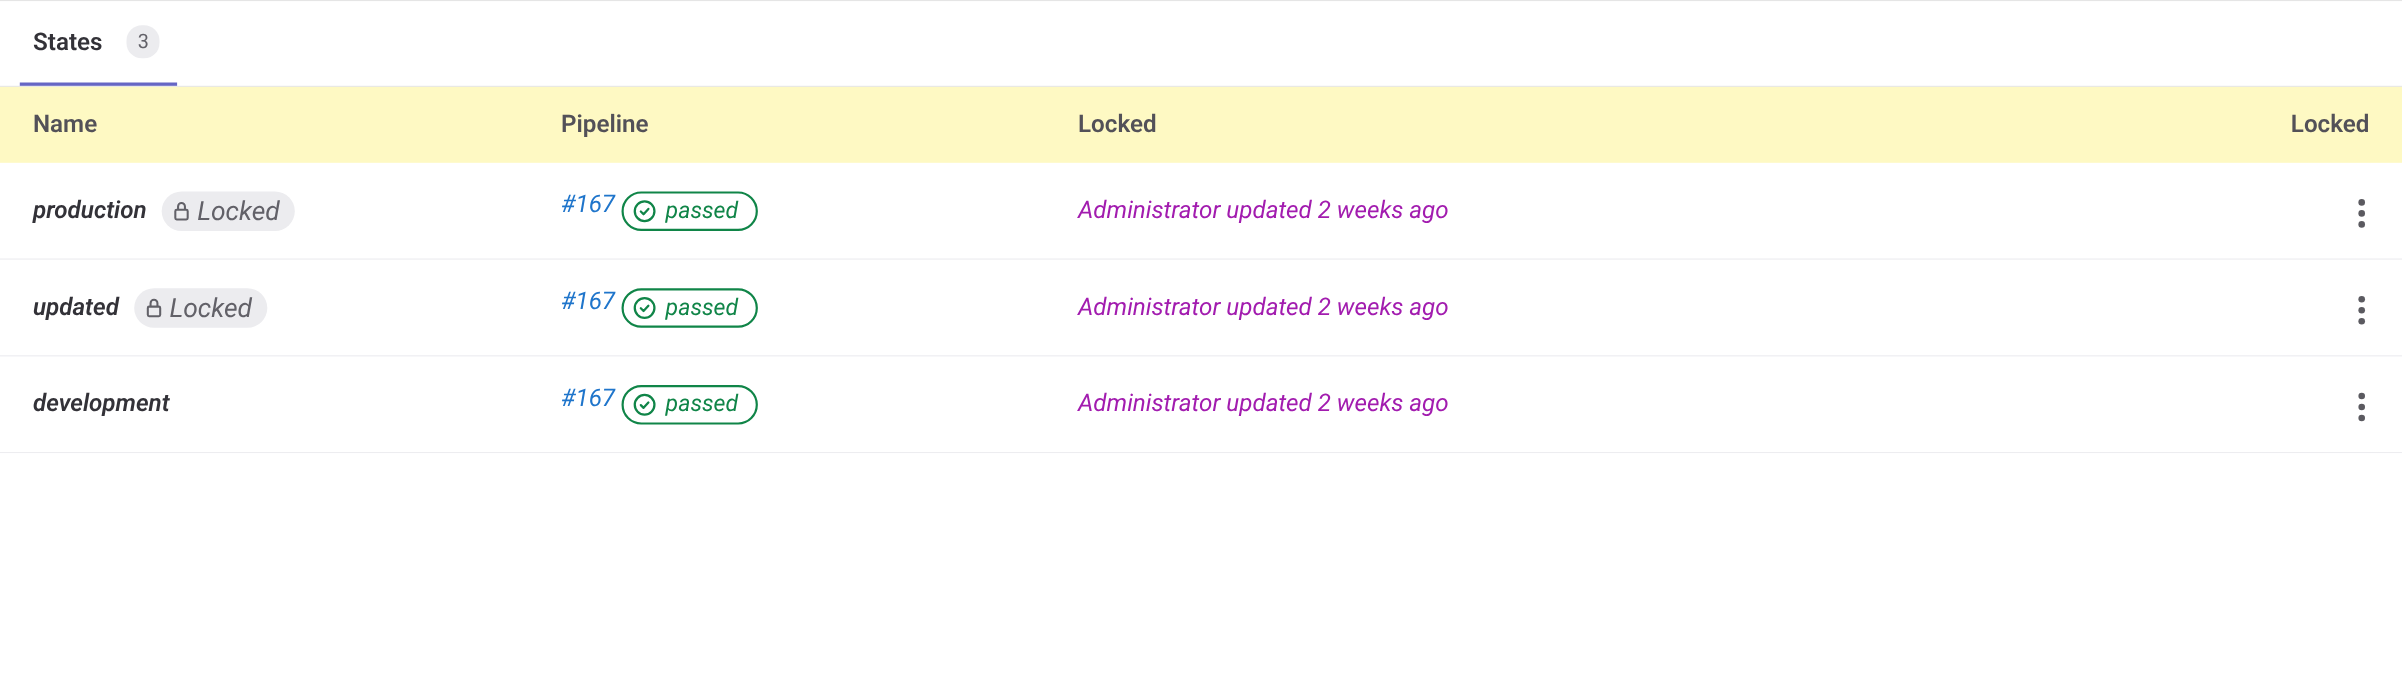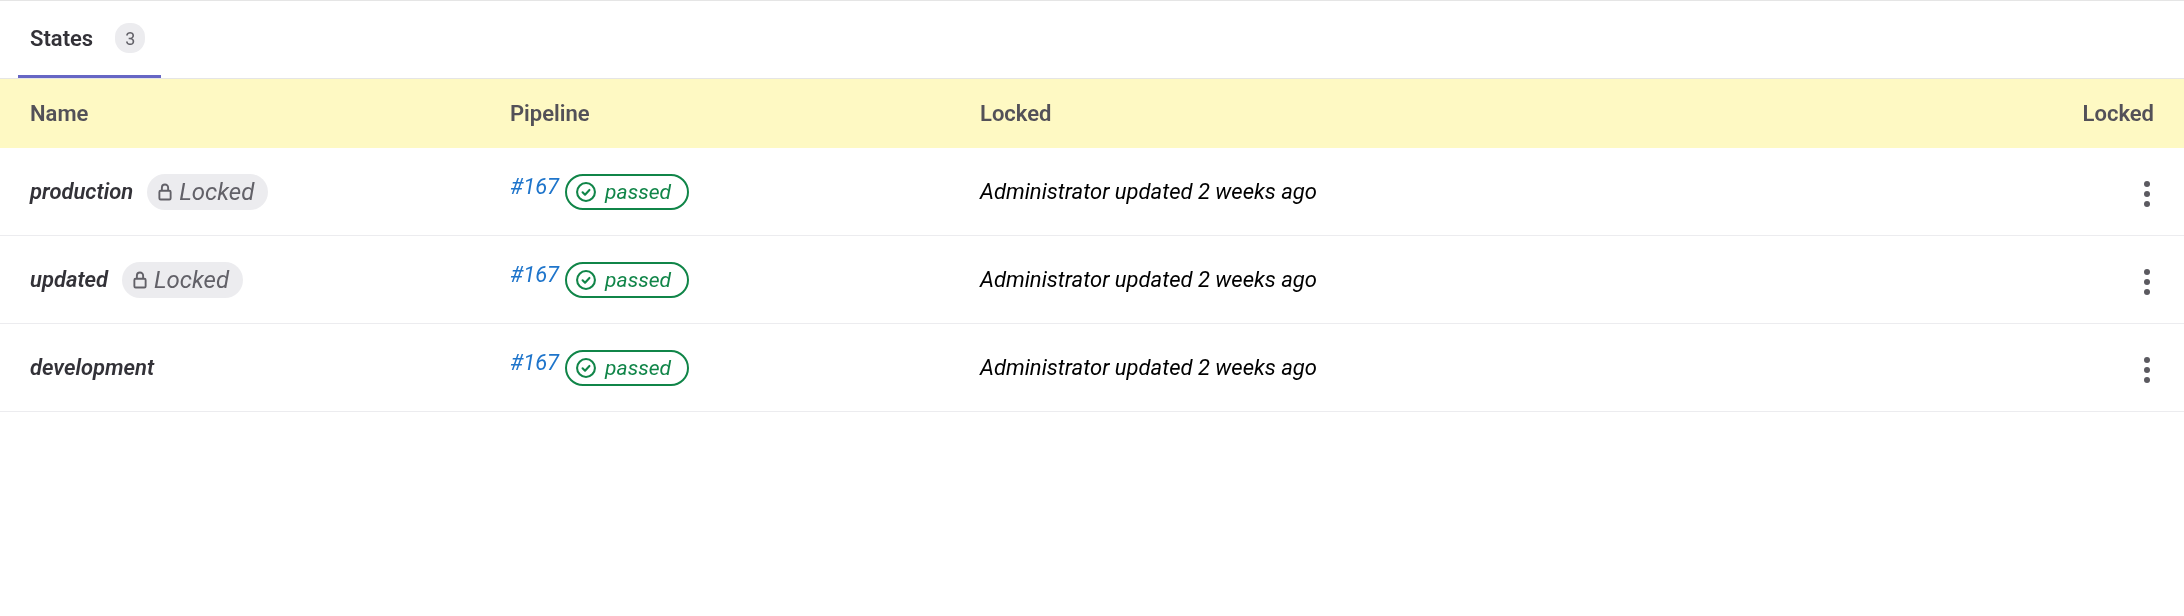--- a/index.html
+++ b/index.html
@@ -110,21 +110,21 @@
       border-radius: 22px;
       padding: 4px 16px 4px 8px;
       font-size: 21px;
     }
     .status-badge svg {
       width: 22px;
       height: 22px;
     }
     .details-text {
       font-size: 22px;
-      color: #000000;
+      color: #a21caf;
     }
     .actions-cell {
       text-align: right;
     }
     .kebab {
       display: inline-flex;
       flex-direction: column;
       gap: 4px;
       cursor: pointer;
       padding: 8px 4px;

